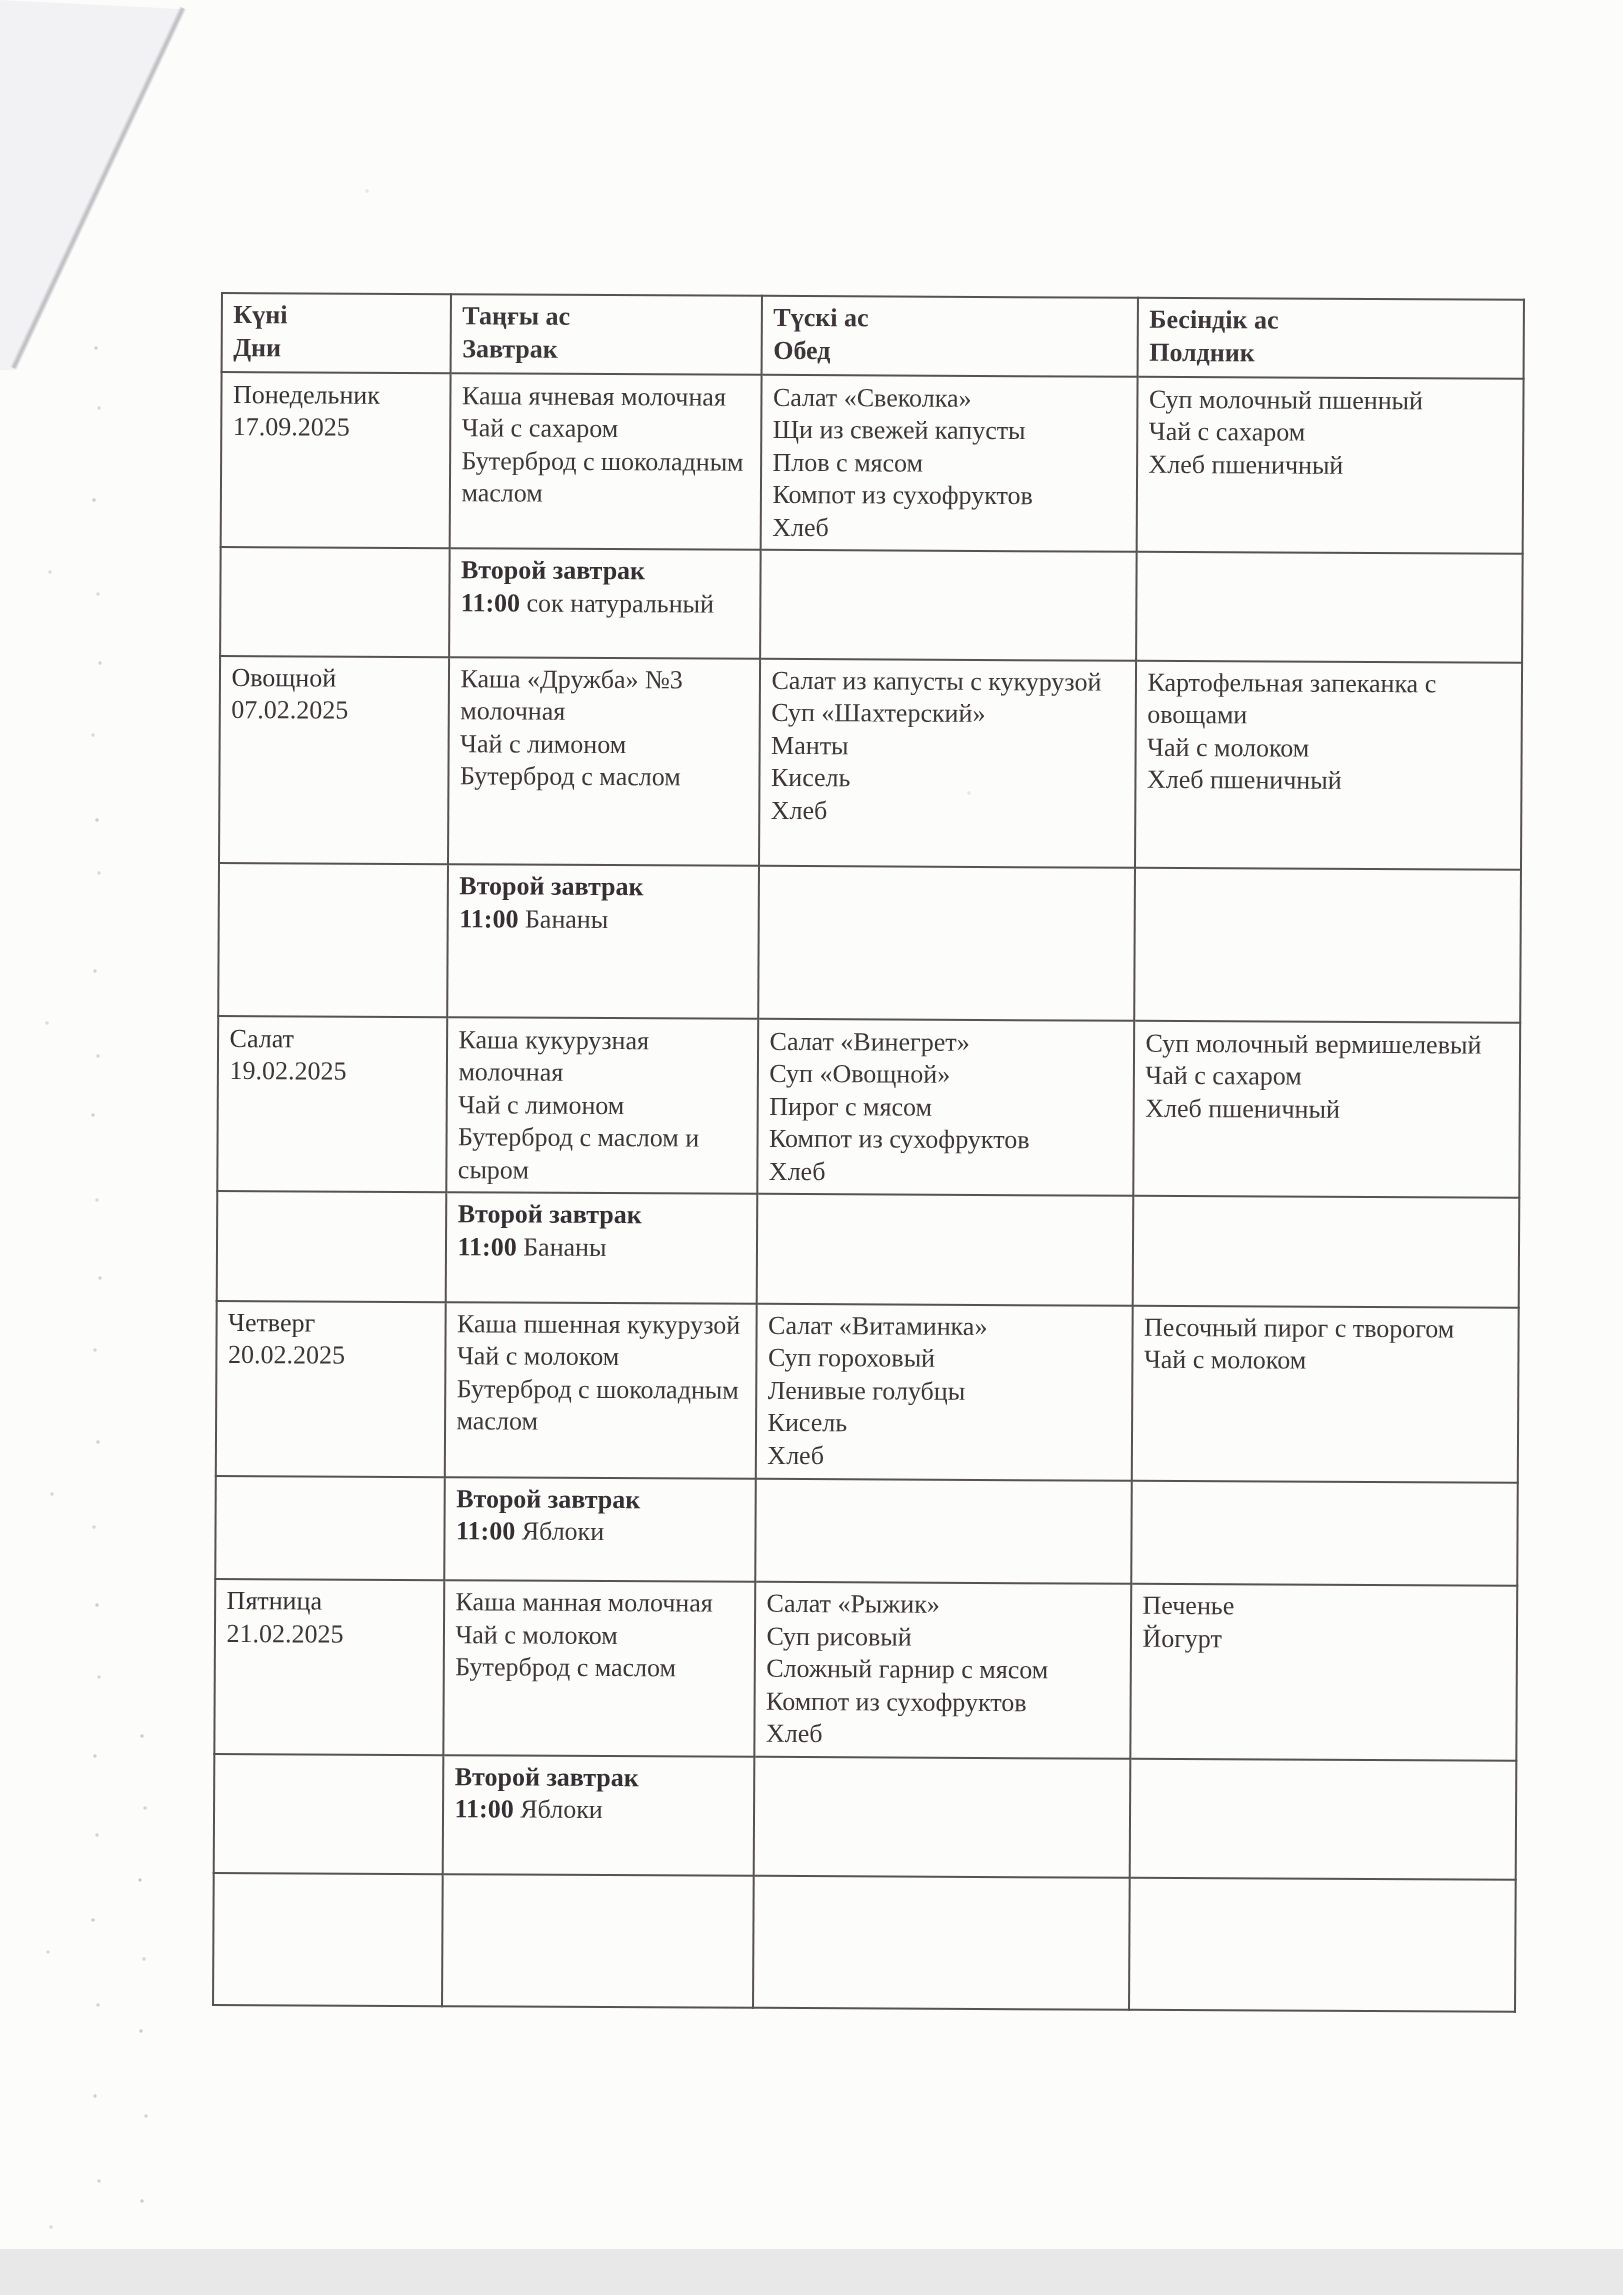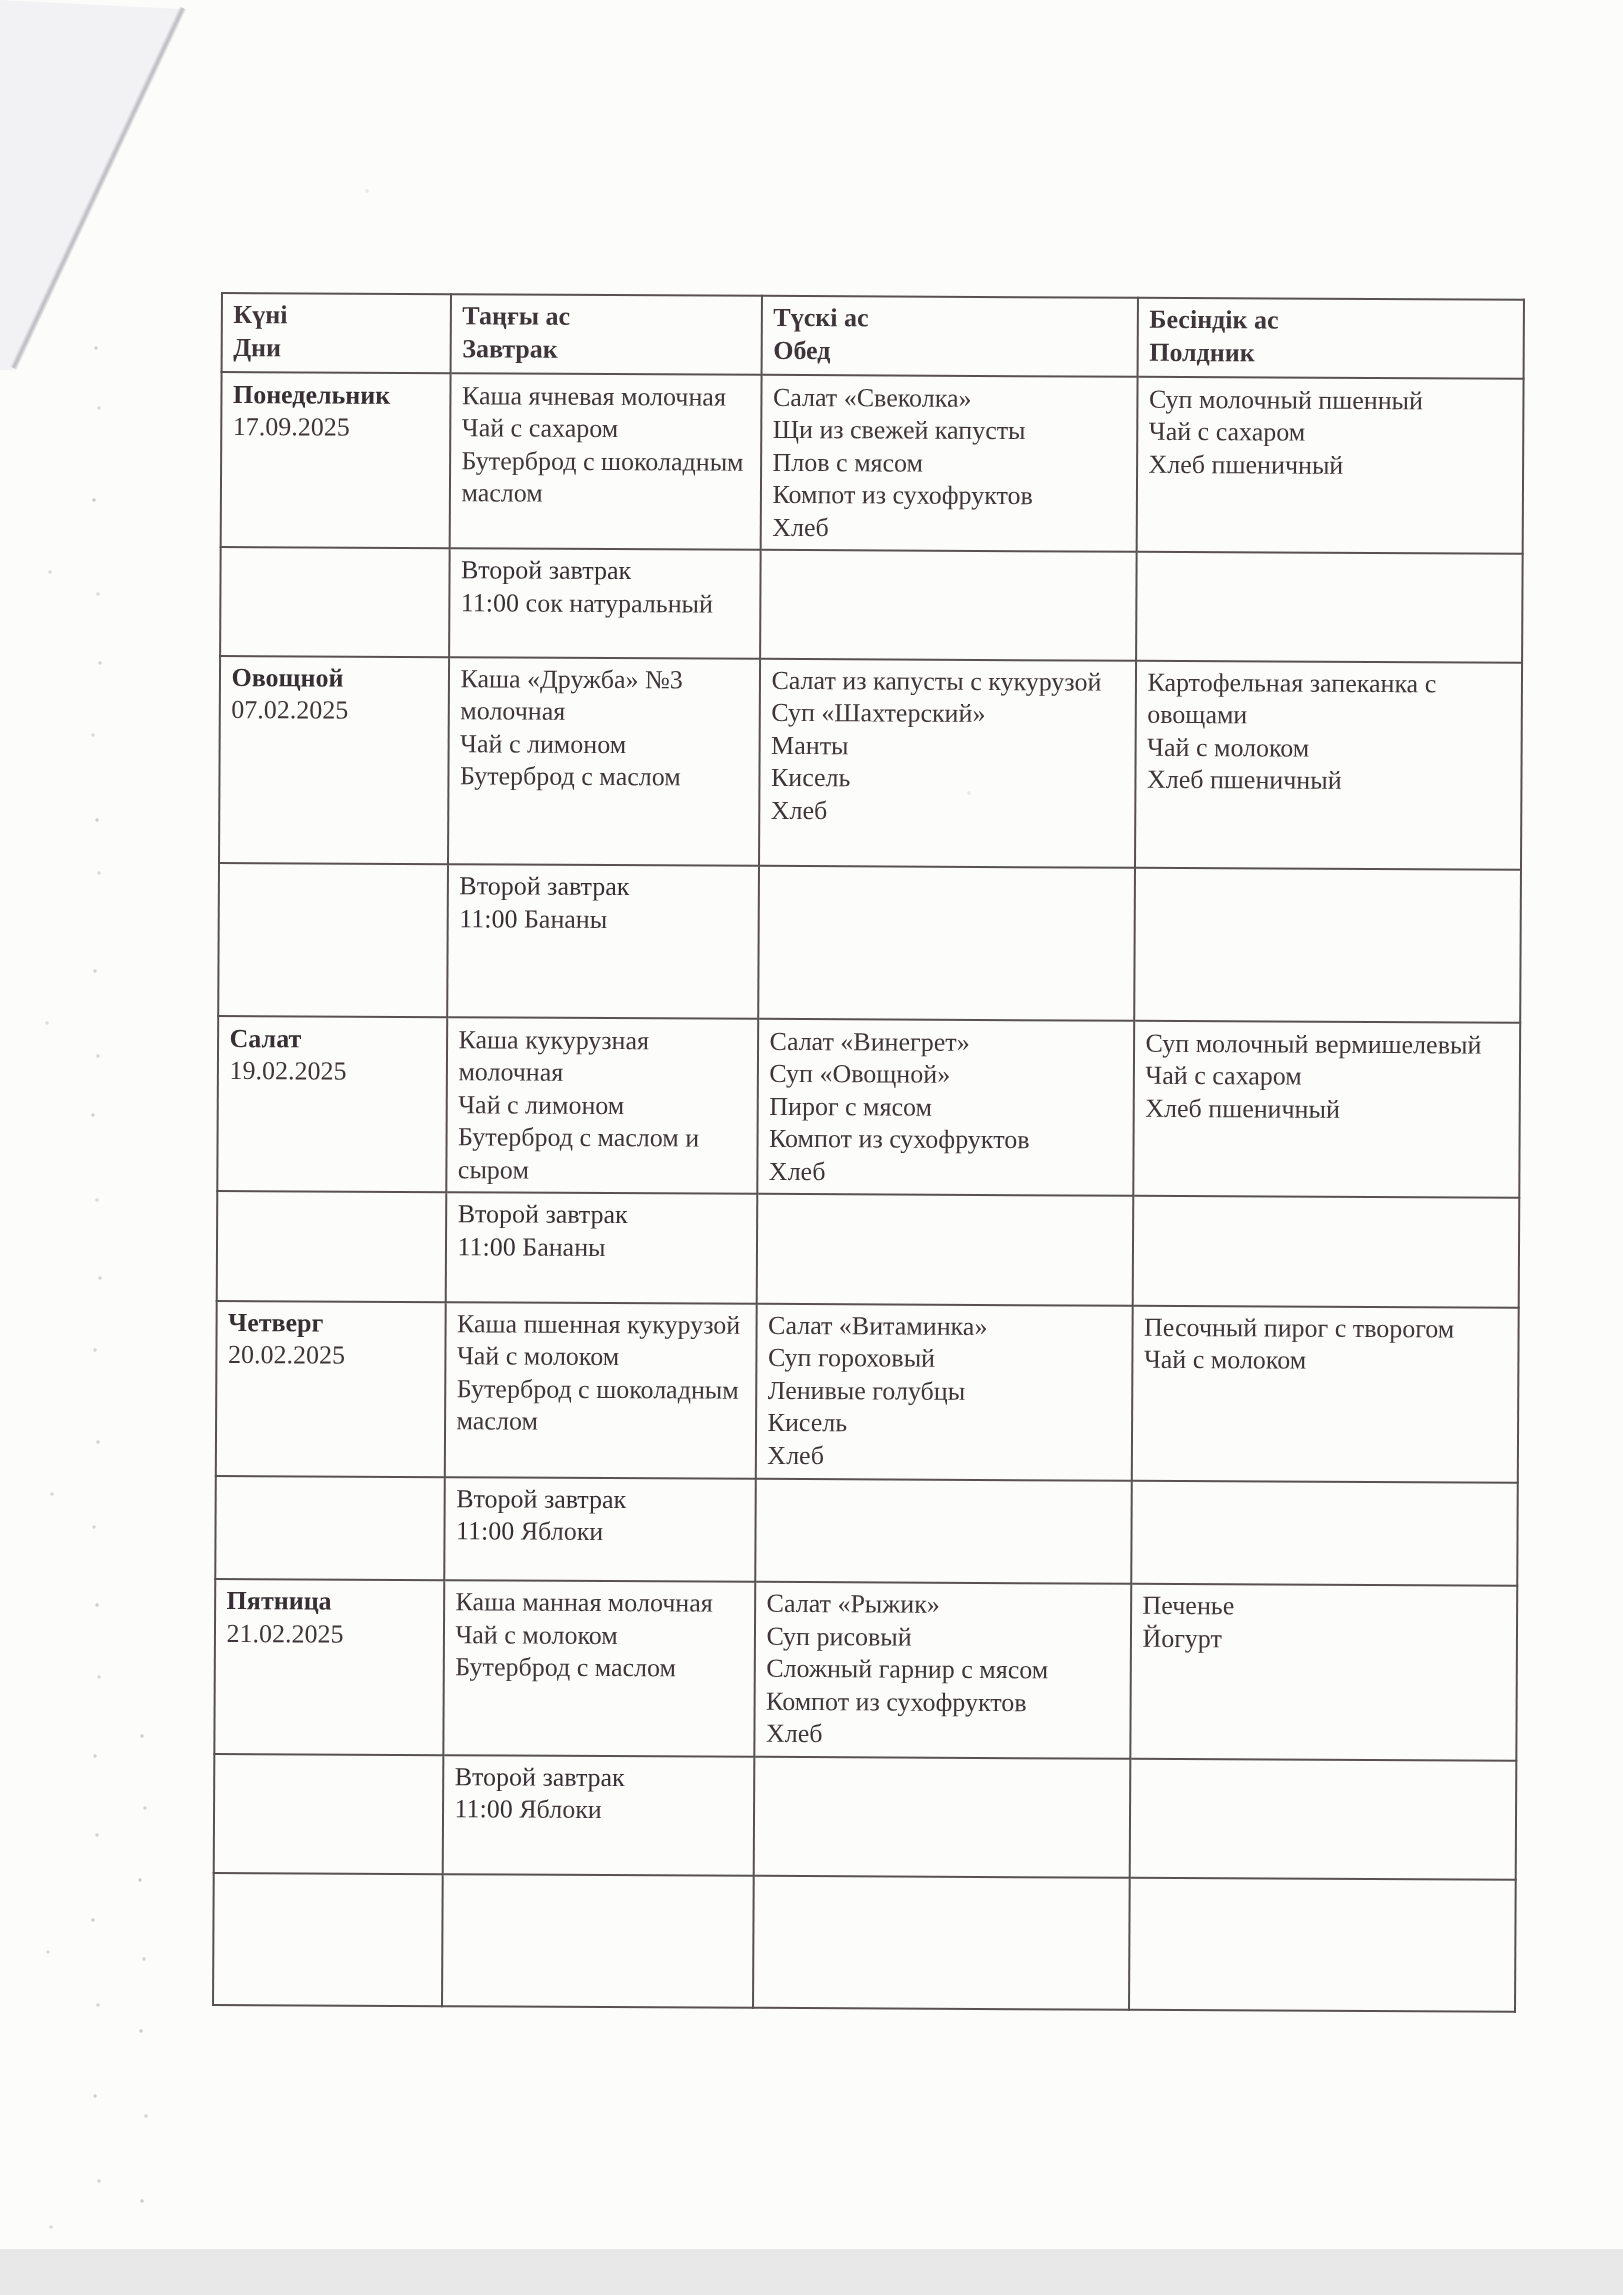--- a/index.html
+++ b/index.html
@@ -76,22 +76,22 @@
   table.menu th, table.menu td {
     border: 2px solid var(--line, #575152);
     vertical-align: top;
     padding: 5.2px 13px 5.2px 10.5px;
     text-align: left;
     font-weight: normal;
   }
   table.menu th { font-weight: bold; }
   th.center { text-align: center; }
 
-  .day { font-weight: bold; color: var(--ink-bold, #352e33); }
-  .bold { font-weight: normal; color: var(--ink-bold, #352e33); }
+  .day { font-weight: normal; color: var(--ink-bold, #352e33); }
+  .bold { font-weight: bold; color: var(--ink-bold, #352e33); }
   .dish { margin: 0; }
   .hdr-line { margin: 0; }
 
   
   tr.r-head   > * { height: 67px; }
   tr.r-mon    > * { height: 161px; }
   tr.r-vz1    > * { height: 96px; }
   tr.r-tue    > * { height: 195px; }
   tr.r-vz2    > * { height: 141px; }
   tr.r-wed    > * { height: 158px; }

